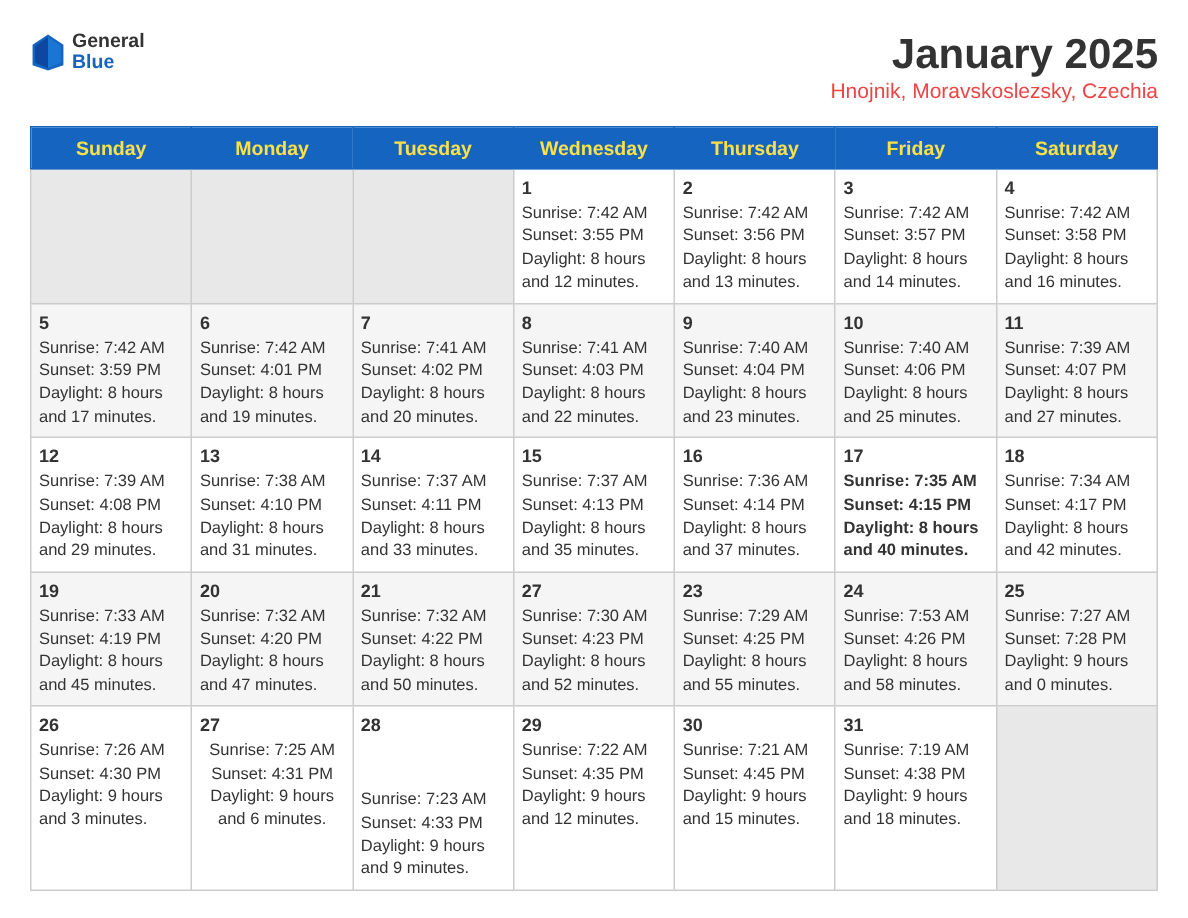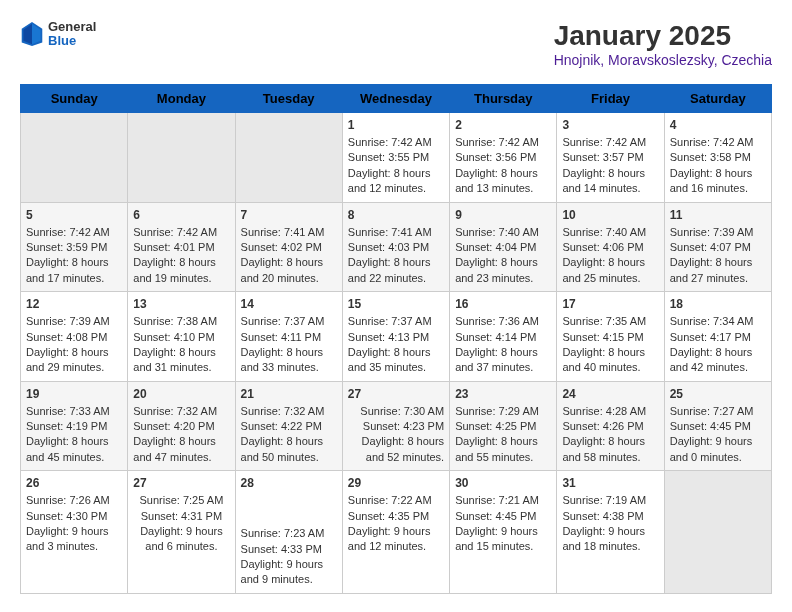--- a/index.html
+++ b/index.html
@@ -11,58 +11,58 @@
       padding: 20px;
     }
     .header-area {
       display: flex;
       justify-content: space-between;
       align-items: flex-start;
       margin-bottom: 16px;
     }
     .logo {
       display: flex;
-      align-items: center;
+      align-items: flex-end;
       gap: 4px;
     }
     .logo-text {
       display: flex;
       flex-direction: column;
       font-size: 13px;
       font-weight: bold;
       line-height: 1.1;
       color: #333;
     }
     .logo-text .general { color: #333; }
     .logo-text .blue { color: #1565c0; }
     .logo-icon {
       width: 24px;
       height: 28px;
     }
     .title-area {
-      text-align: left;
+      text-align: right;
     }
     .title-area h1 {
       font-size: 28px;
       font-weight: bold;
       color: #333;
     }
     .title-area h2 {
       font-size: 14px;
       font-weight: normal;
-      color: #4c1d95;
+      color: #ef4444;
     }
     .calendar {
       width: 100%;
       border-collapse: collapse;
       border: 1px solid #ccc;
     }
     .calendar th {
       background-color: #1565c0;
-      color: #000000;
+      color: #fde047;
       text-align: center;
       padding: 6px 4px;
       font-size: 13px;
       border: 1px solid #1565c0;
     }
     .calendar td {
       vertical-align: top;
       padding: 5px 5px;
       border: 1px solid #ccc;
       font-size: 11px;
@@ -241,21 +241,21 @@
         </td>
         <td>
           <span class="day-number">16</span>
           <div class="day-info" style="white-space: pre-line;">Sunrise: 7:36 AM
 Sunset: 4:14 PM
 Daylight: 8 hours
 and 37 minutes.</div>
         </td>
         <td>
           <span class="day-number">17</span>
-          <div class="day-info" style="white-space: pre-line;">Sunrise: 7:35 AM
+          <div class="day-info" style="white-space: pre-line; font-weight: bold;">Sunrise: 7:35 AM
 Sunset: 4:15 PM
 Daylight: 8 hours
 and 40 minutes.</div>
         </td>
         <td>
           <span class="day-number">18</span>
           <div class="day-info" style="white-space: pre-line;">Sunrise: 7:34 AM
 Sunset: 4:17 PM
 Daylight: 8 hours
 and 42 minutes.</div>
@@ -278,43 +278,43 @@
         </td>
         <td>
           <span class="day-number">21</span>
           <div class="day-info" style="white-space: pre-line;">Sunrise: 7:32 AM
 Sunset: 4:22 PM
 Daylight: 8 hours
 and 50 minutes.</div>
         </td>
         <td>
           <span class="day-number">27</span>
-          <div class="day-info" style="white-space: pre-line; text-align: right;">Sunrise: 7:30 AM
+          <div class="day-info" style="white-space: pre-line;">Sunrise: 7:30 AM
 Sunset: 4:23 PM
 Daylight: 8 hours
 and 52 minutes.</div>
         </td>
         <td>
           <span class="day-number">23</span>
           <div class="day-info" style="white-space: pre-line;">Sunrise: 7:29 AM
 Sunset: 4:25 PM
 Daylight: 8 hours
 and 55 minutes.</div>
         </td>
         <td>
           <span class="day-number">24</span>
-          <div class="day-info" style="white-space: pre-line;">Sunrise: 4:28 AM
+          <div class="day-info" style="white-space: pre-line;">Sunrise: 7:53 AM
 Sunset: 4:26 PM
 Daylight: 8 hours
 and 58 minutes.</div>
         </td>
         <td>
           <span class="day-number">25</span>
           <div class="day-info" style="white-space: pre-line;">Sunrise: 7:27 AM
-Sunset: 4:45 PM
+Sunset: 7:28 PM
 Daylight: 9 hours
 and 0 minutes.</div>
         </td>
       </tr>
       <tr>
         <td>
           <span class="day-number">26</span>
           <div class="day-info" style="white-space: pre-line;">Sunrise: 7:26 AM
 Sunset: 4:30 PM
 Daylight: 9 hours

